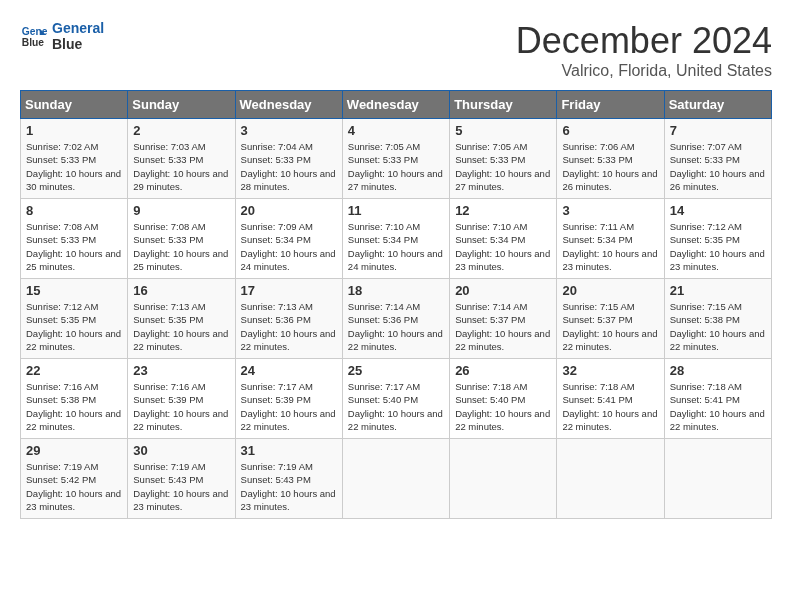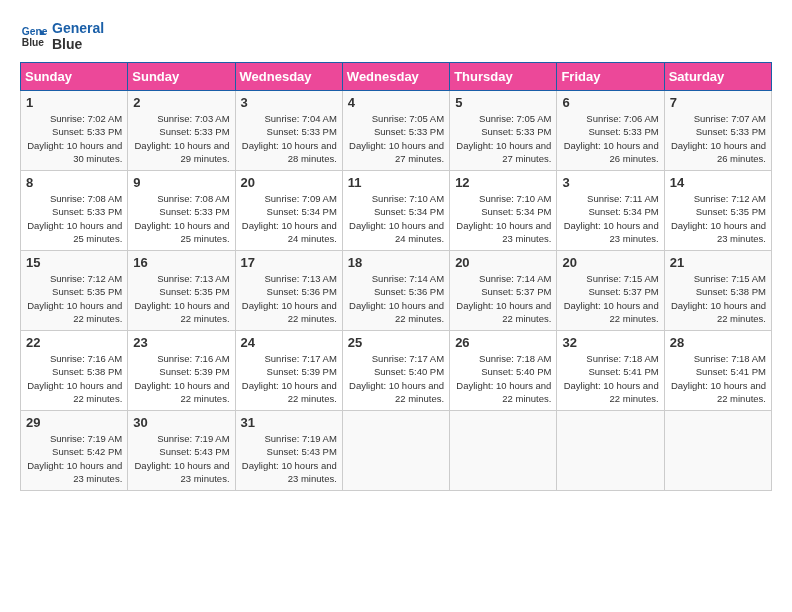--- a/index.html
+++ b/index.html
@@ -36,21 +36,21 @@
     .calendar-subtitle {
       font-size: 16px;
       color: #555;
     }
     table {
       width: 100%;
       border-collapse: collapse;
       table-layout: fixed;
     }
     thead tr th {
-      background-color: #ec4899;
+      background-color: #737373;
       color: #fff;
       padding: 6px 4px;
       font-size: 13px;
       font-weight: bold;
       text-align: left;
       border: 1px solid #1a5fa8;
     }
     tbody tr td {
       border: 1px solid #ccc;
       vertical-align: top;
@@ -67,41 +67,44 @@
       font-size: 13px;
       font-weight: bold;
       color: #333;
       display: block;
       margin-bottom: 2px;
     }
     .day-info {
       font-size: 9.5px;
       line-height: 1.4;
       color: #333;
-      text-align: right;
     }
     .empty-cell {
       background: #f9f9f9 !important;
     }
   </style>
 </head>
 <body>
 
 <div class="header-section">
   <div class="logo">
     <svg class="logo-icon" viewBox="0 0 30 30" xmlns="http://www.w3.org/2000/svg">
       <text x="2" y="14" font-size="11" font-weight="bold" fill="#1a5fa8">General</text>
       <text x="2" y="26" font-size="11" font-weight="bold" fill="#333">Blue</text>
       <polygon points="22,8 28,14 22,14" fill="#1a5fa8"></polygon>
     </svg>
     <div>
       <div style="font-size:14px;font-weight:bold;color:#1a5fa8;">General</div>
       <div style="font-size:14px;font-weight:bold;color:#333;">Blue</div>
     </div>
   </div>
+  <div class="title-section">
+    <div class="calendar-title">December 2024</div>
+    <div class="calendar-subtitle">Valrico, Florida, United States</div>
+  </div>
 </div>
 
 <table>
   <thead>
     <tr id="header-row">
         <th>Sunday</th>
         <th>Sunday</th>
         <th>Wednesday</th>
         <th>Wednesday</th>
         <th>Thursday</th>

